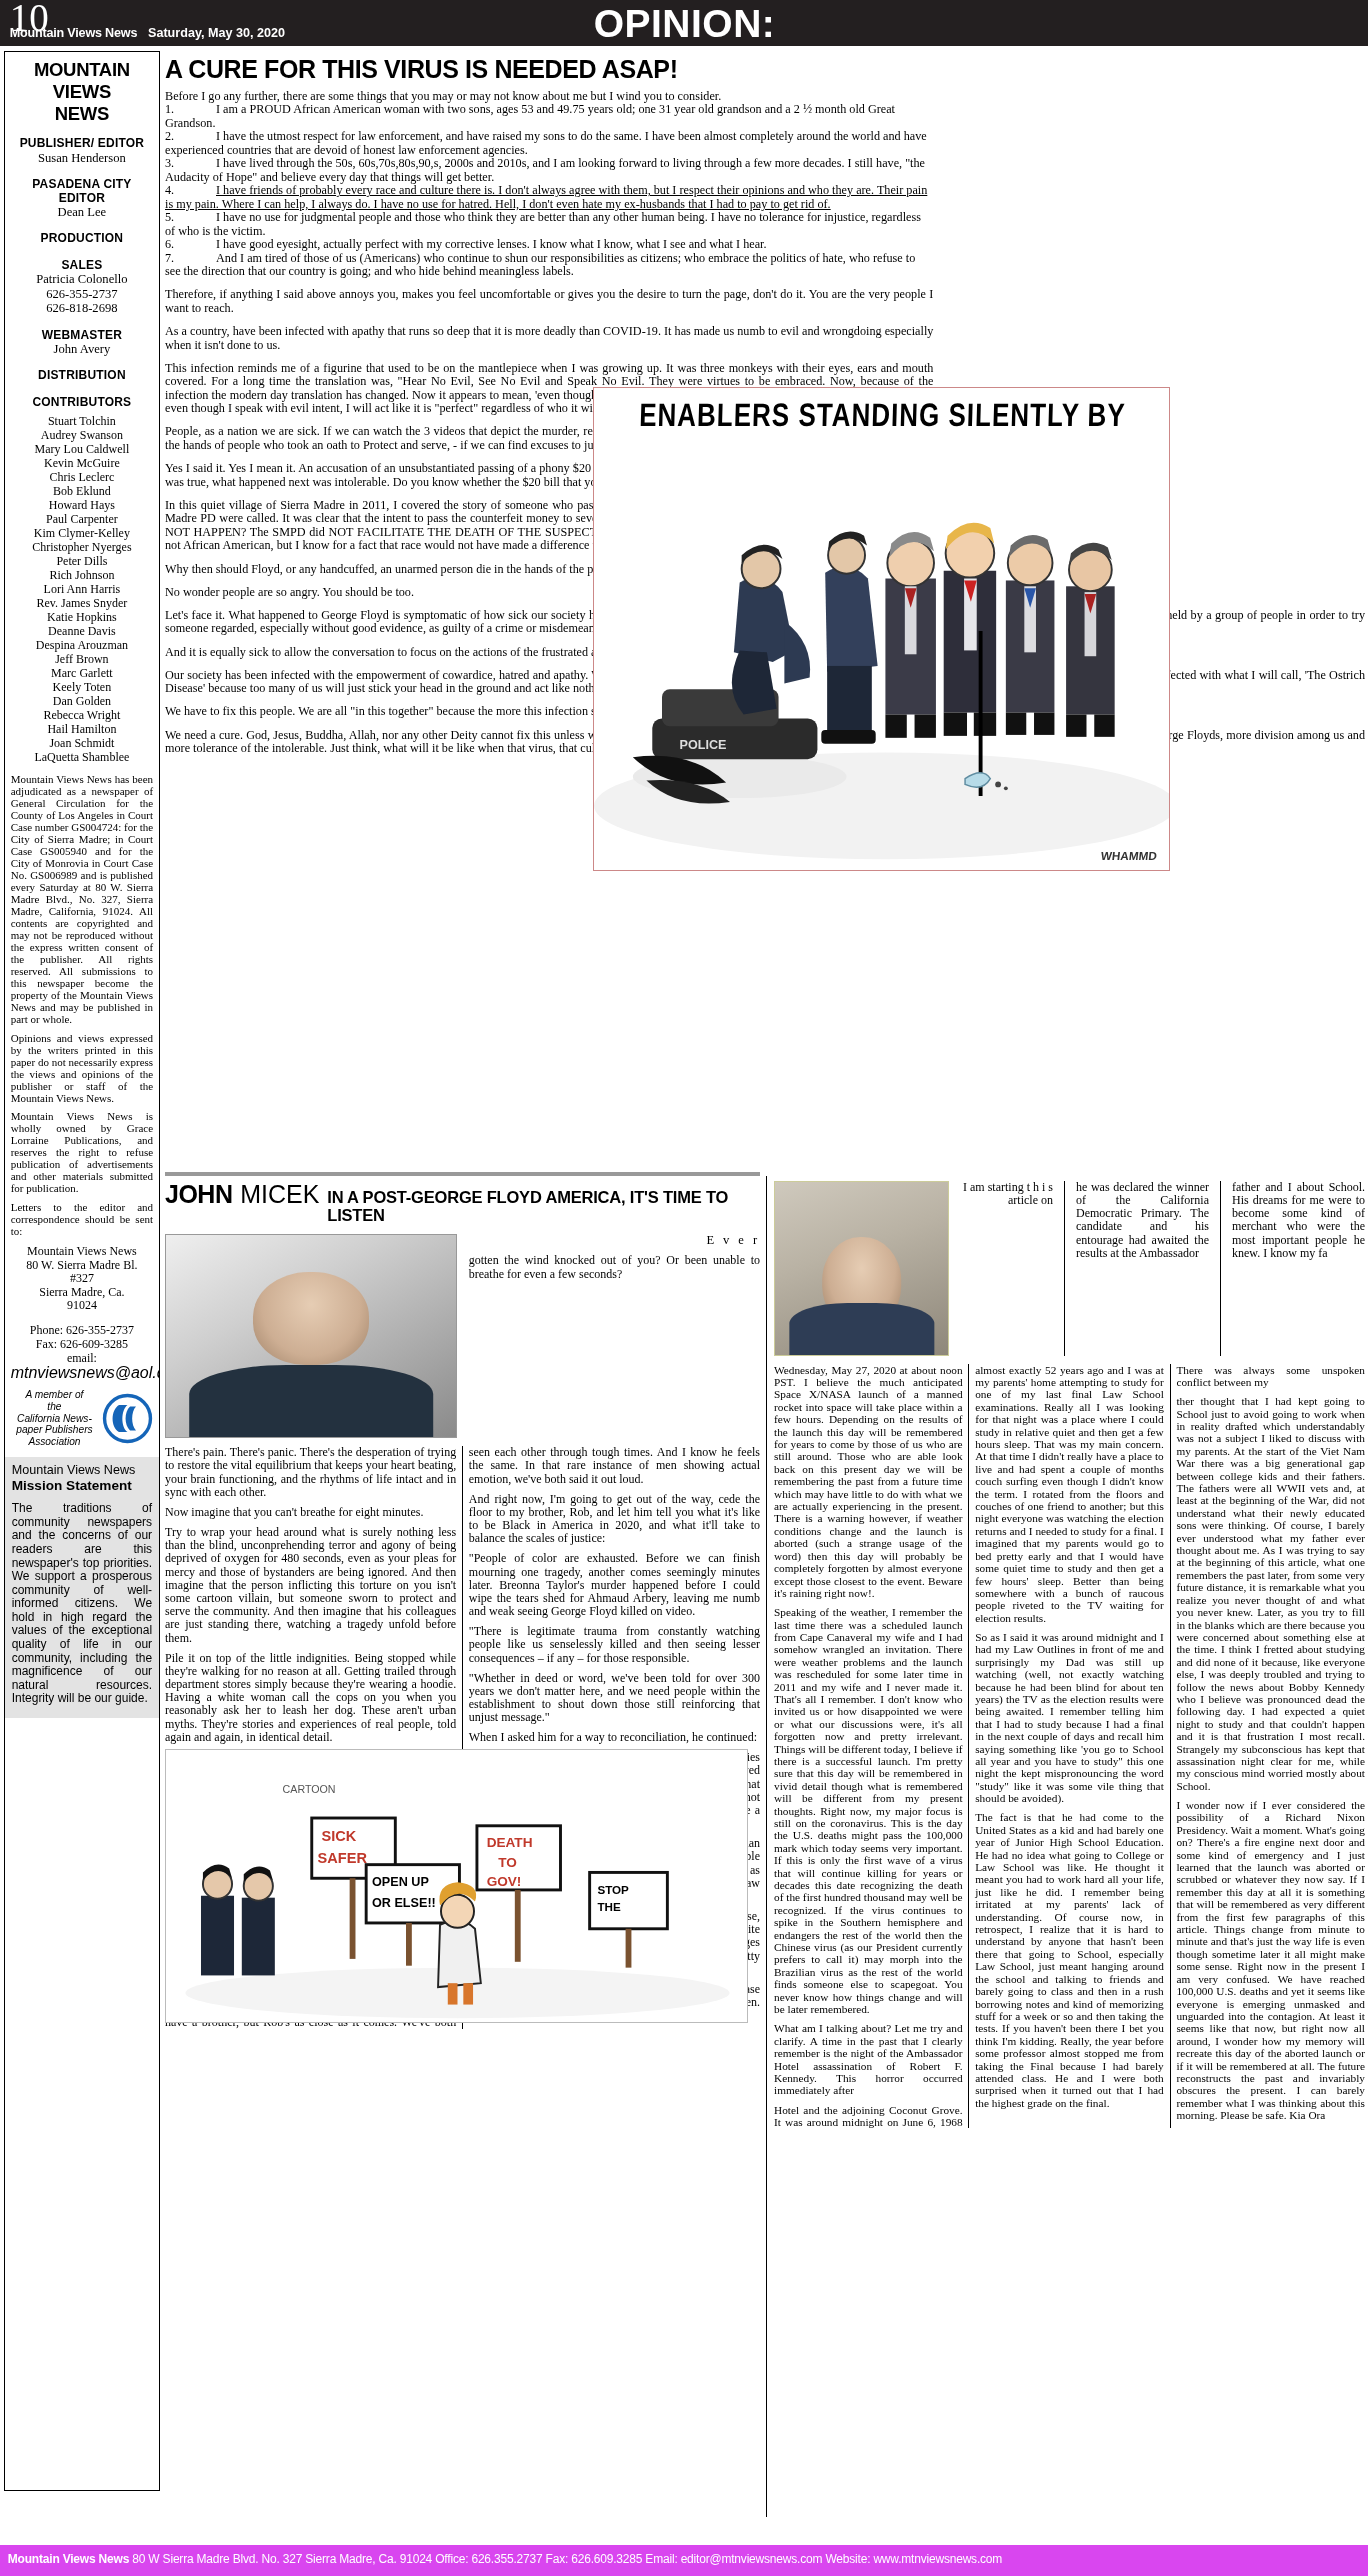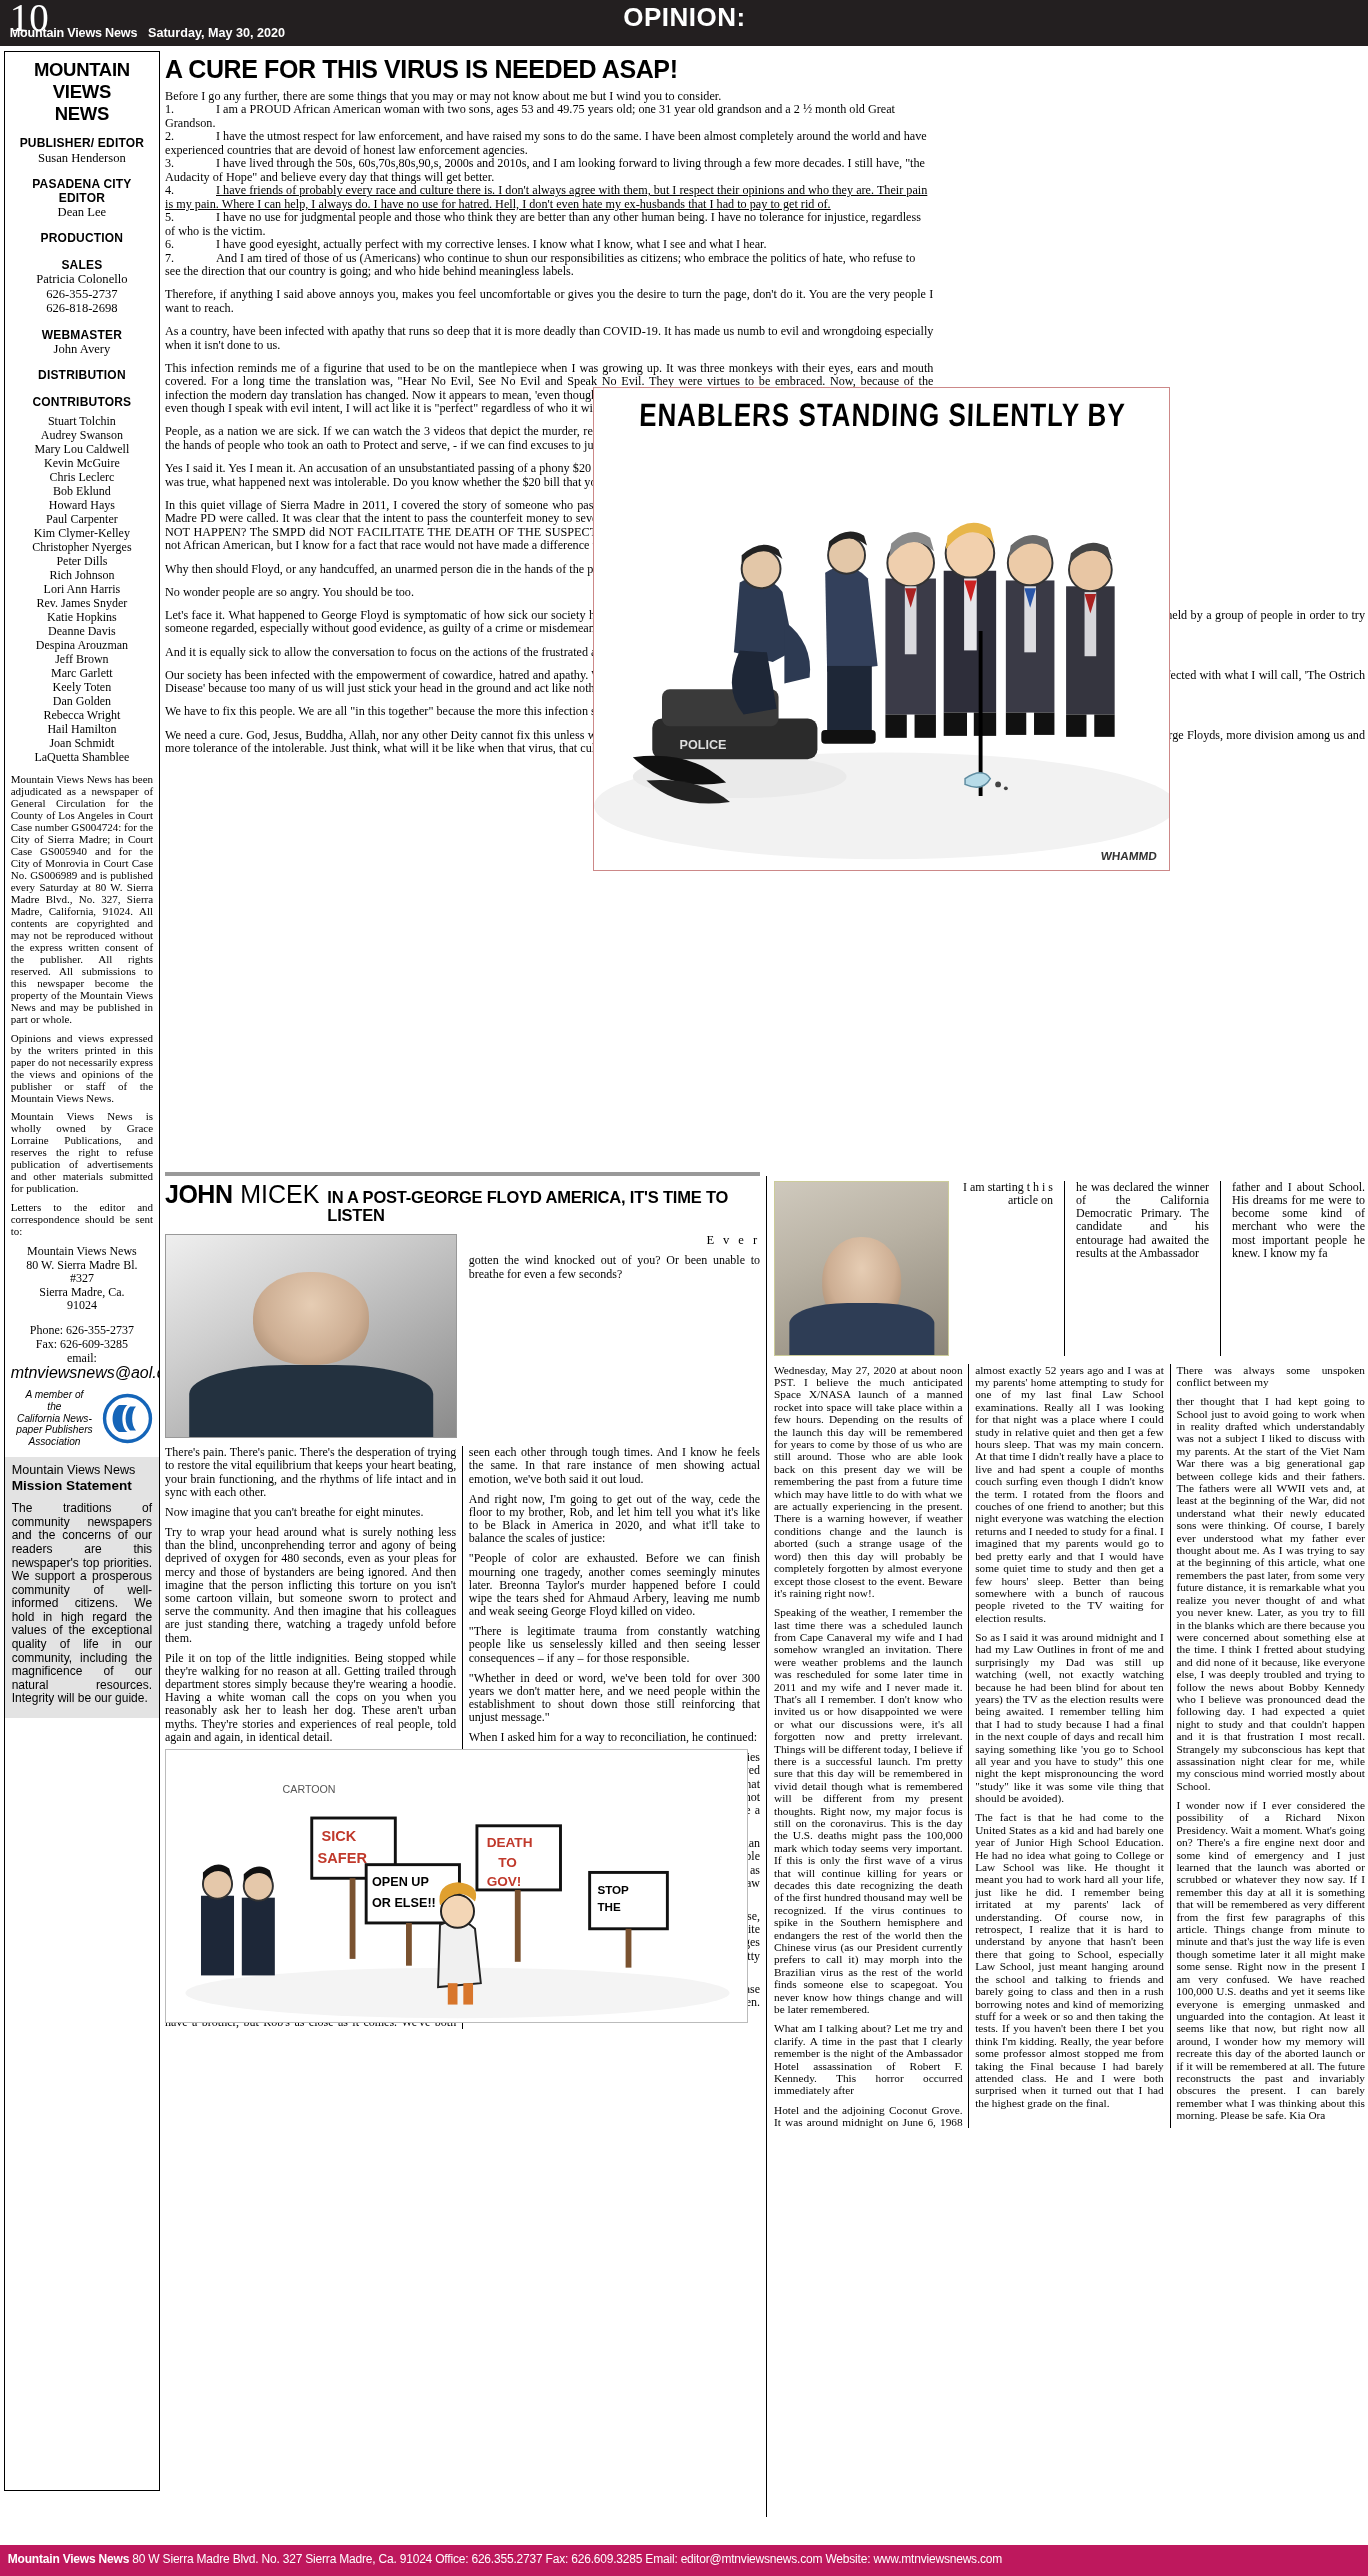--- a/index.html
+++ b/index.html
@@ -30,21 +30,21 @@
   }
   .topbar .date{
     position:absolute; left:148px; top:26px;
     font-family:"Liberation Sans", sans-serif;
     font-size:12.6px; font-weight:bold;
   }
   .topbar .section{
     position:absolute; left:0; top:1.9px; width:1369px;
     text-align:center;
     font-family:"Liberation Sans", sans-serif;
-    font-size:26px; font-weight:bold; letter-spacing:0.5px;
+    font-size:39px; font-weight:bold; letter-spacing:0.5px;
   }
 
   
   .sidebar{
     position:absolute; left:3.9px; top:51px; width:156px; height:2440px;
     border:1px solid #000;
     background:#fff;
     padding:5.8px 5.8px 0 5.8px;
     font-size:10.7px;
     overflow:hidden;
@@ -223,21 +223,21 @@
 
   
   .cartoon2{
     position:absolute; left:0; bottom:5.8px; width:583px; height:274px;
     border:1px solid #bbb; background:#fff; overflow:hidden;
   }
 
   
   .footer{
     position:absolute; left:0; top:2545px; width:1369px; height:31px;
-    background:#be185d; color:#fff;
+    background:#d946ef; color:#fff;
   }
   .footer .ft{
     position:absolute; left:7.8px; top:6.8px;
     font-family:"Liberation Sans", sans-serif;
     font-size:12px; letter-spacing:-0.2px; white-space:nowrap;
   }
   .footer .ft b{ font-weight:bold; }
 </style>
 </head>
 <body>

